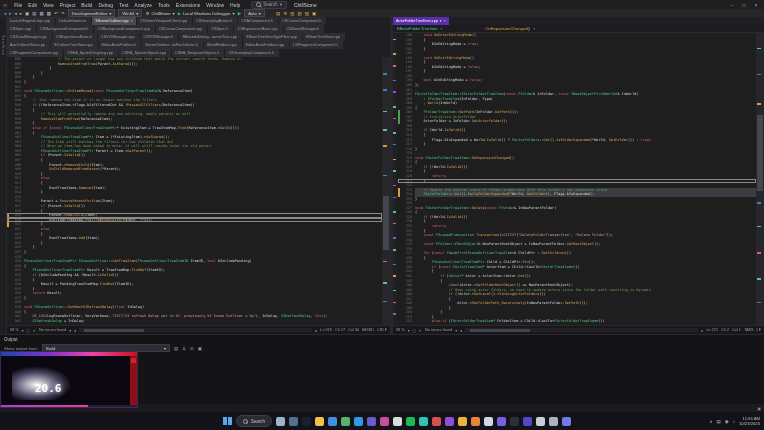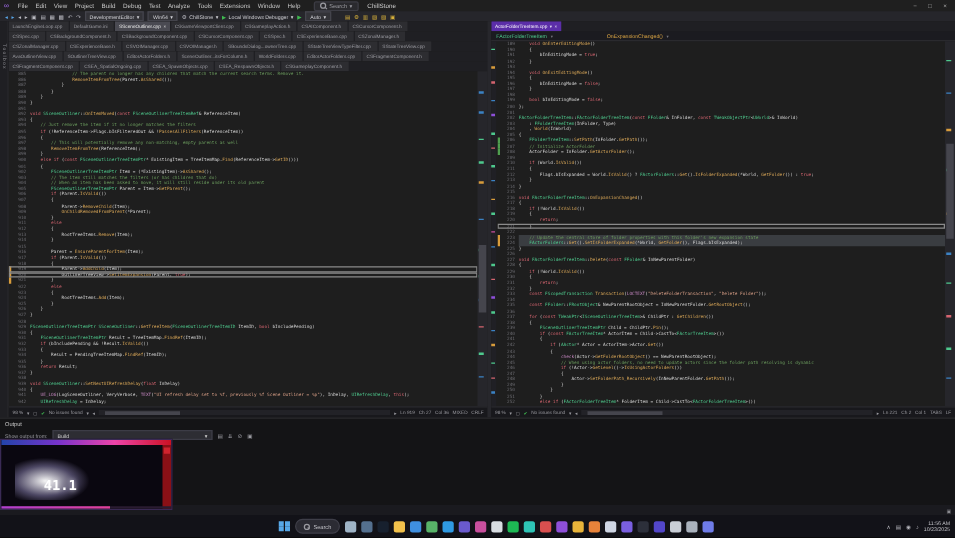--- a/index.html
+++ b/index.html
@@ -1139,18 +1139,18 @@
         <div>11:56 AM</div>
         <div>10/23/2025</div>
       </div>
     </div>
   </div>
 
   <div class="video">
     <div class="vtop"></div>
     <div class="vred"></div>
     <div class="vglow"></div>
-    <div class="vtimer">41.1</div>
+    <div class="vtimer">20.6</div>
     <div class="vprog">
       <div class="vfill" style="width: 64%;"></div>
     </div>
   </div>
 </div>
 
 </body></html>

